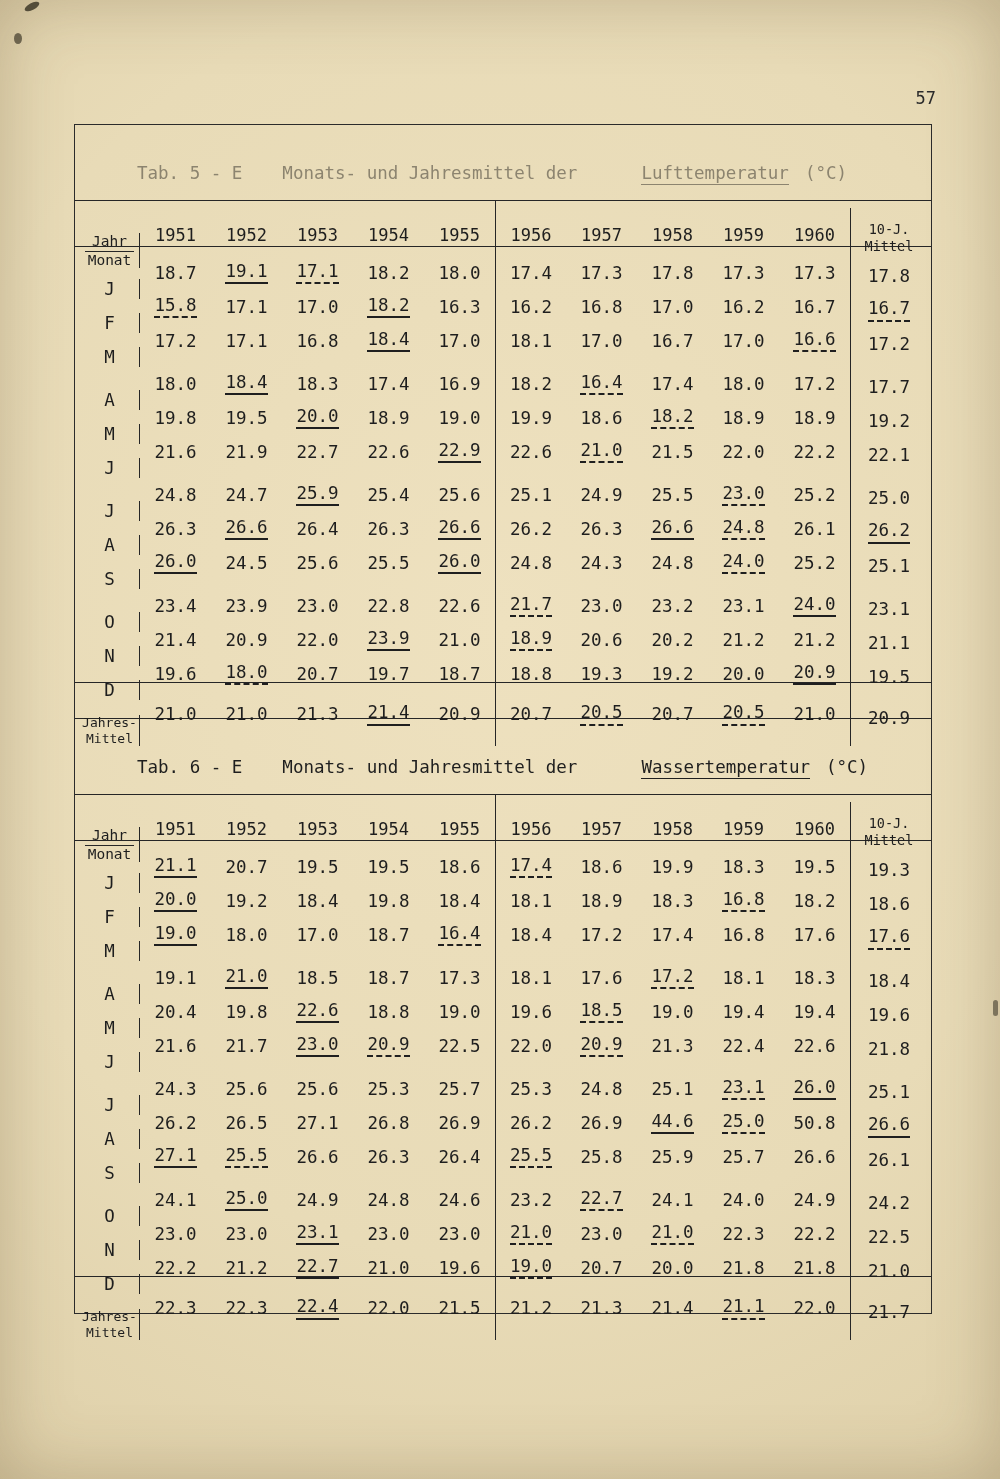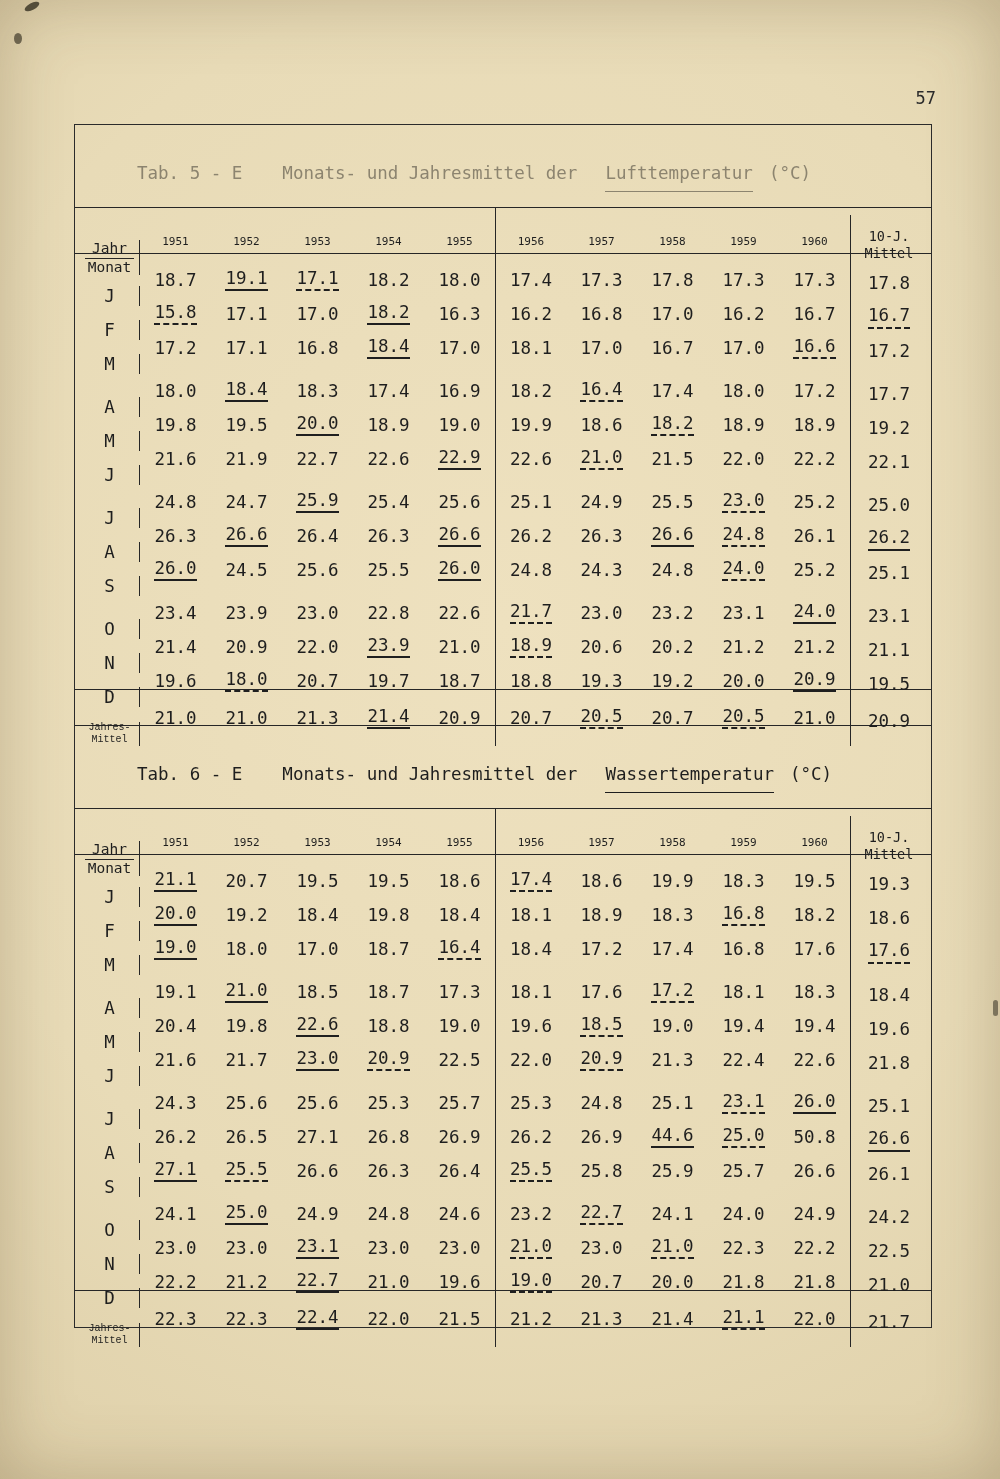--- a/index.html
+++ b/index.html
@@ -37,48 +37,48 @@
   .table-block{display:block;}
   .table-block + .table-block{margin-top:18px;}
 
   .t-title{
     margin:38px 0 0 62px;
     font-size:17.5px;
     display:flex;align-items:baseline;white-space:nowrap;
   }
   .t-prefix{margin-right:40px;}
   .t-main{margin-right:28px;}
-  .t-em{border-bottom:1.7px solid currentColor;padding-bottom:8px;margin-right:16px;}
+  .t-em{border-bottom:1.7px solid currentColor;padding-bottom:1px;margin-right:16px;margin-left:36px;}
   .faded .t-title{color:rgba(82,77,66,.62);filter:blur(.4px);}
 
   .row{
     display:grid;
     grid-template-columns:60px repeat(10,71px) 77px;
     align-items:stretch;
     padding-left:5px;
     box-sizing:border-box;
   }
   .cell{display:flex;align-items:center;justify-content:center;}
   .label-cell{border-right:1.6px solid #262626;margin-top:32px;}
   .half-div{border-left:1.6px solid #262626;}
   .mittel-cell{border-left:1.6px solid #262626;margin-top:7px;}
 
   .header-row{height:47px;margin-top:15px;border-top:1.7px solid #262626;border-bottom:1.7px solid #262626;}
   .corner{flex-direction:column;font-size:14.5px;line-height:1.15;}
   .corner-top{border-bottom:1.3px solid #262626;padding:0 7px 1px;}
-  .year-cell{font-size:11px;}
+  .year-cell{font-size:17px;}
   .mittel-header{flex-direction:column;font-size:13.5px;line-height:1.25;}
 
   .body-row{height:34px;font-size:17.5px;}
   .gap-row{height:9px;}
   .month{font-size:17.5px;}
 
   .footer-row{height:37px;border-top:1.7px solid #262626;border-bottom:1.7px solid #262626;font-size:17.5px;}
   .table-block:last-child .footer-row{border-bottom:none;}
-  .footer-label{flex-direction:column;font-size:10px;line-height:1.2;font-family:Liberation Mono, monospace;}
+  .footer-label{flex-direction:column;font-size:13px;line-height:1.2;}
 
   .num{line-height:1.05;}
   .u-s{border-bottom:2px solid #1f1f1f;padding-bottom:2px;}
   .u-d{border-bottom:2px dashed #1f1f1f;padding-bottom:2px;}
 </style>
 </head>
 <body>
 
 <div class="page">
   <div class="speck a1"></div>

